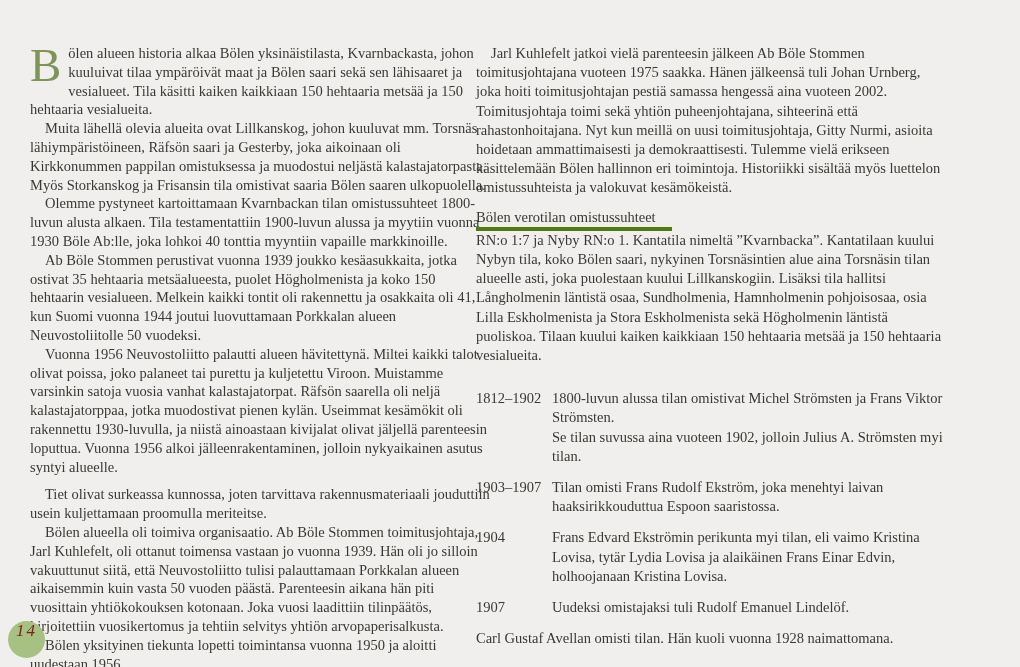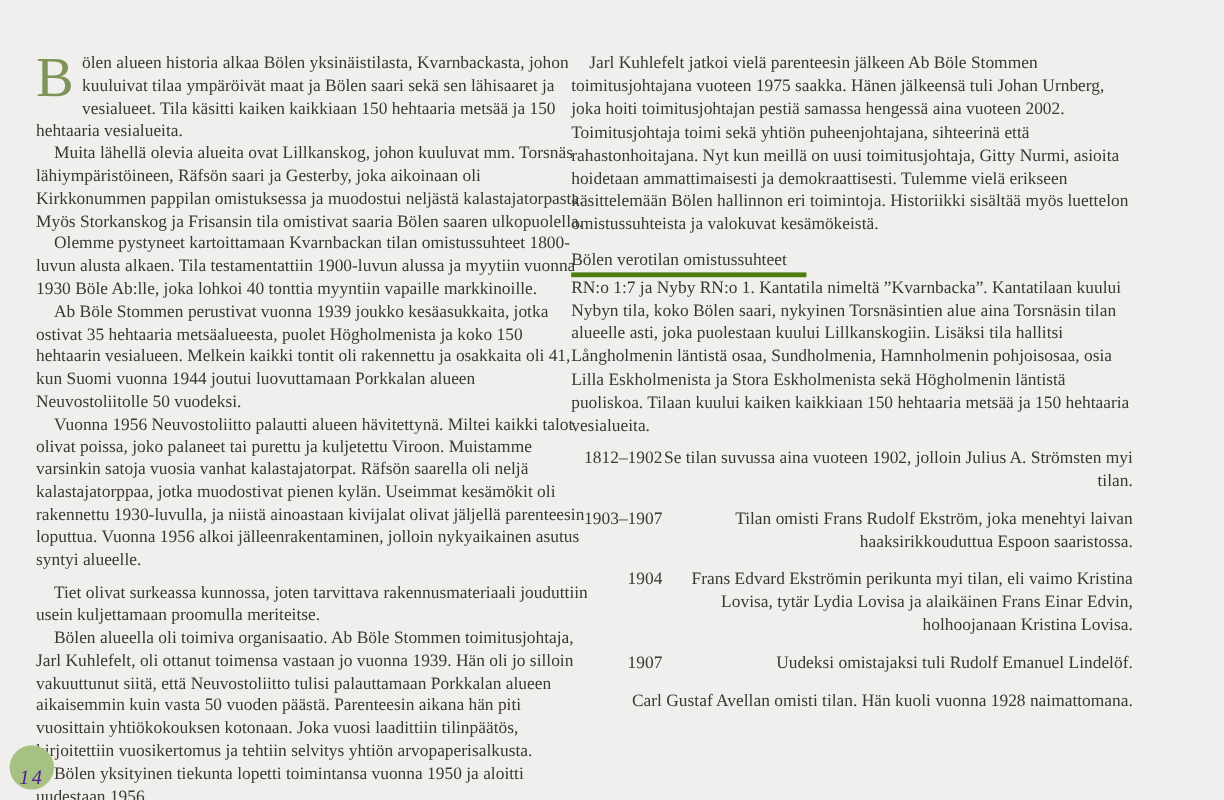--- a/index.html
+++ b/index.html
@@ -48,46 +48,46 @@
   }
   .section-heading {
     margin-top: 10px;
     font-weight: normal;
   }
   .section-heading .underlined {
     display: inline-block;
     border-bottom: 4px solid #4d7c0f;
     padding-right: 16px;
   }
-  .timeline { margin-top: 8px; text-align: right; }
+  .timeline { margin-top: 24px; }
   .timeline-entry {
     display: flex;
     margin-top: 12px;
   }
   .timeline-entry:first-child { margin-top: 0; }
   .tl-years {
     flex: 0 0 76px;
     width: 76px;
   }
   .tl-text { flex: 1; }
   .tl-text .tl-para { margin: 0; }
   .page-badge {
     position: absolute;
     left: 8px;
     top: 621px;
     width: 37px;
     height: 37px;
     border-radius: 50%;
     background: #a6c182;
-    color: #4c1d95;
+    color: #7f1d1d;
     font-style: italic;
     font-size: 17px;
     letter-spacing: 2px;
     display: flex;
-    align-items: flex-end;
+    align-items: flex-start;
     justify-content: center;
   }
 </style>
 </head>
 <body>
 
 <div class="page">
 
   <div class="column col-left">
     <p class="para"><span class="dropcap">B</span><span>ölen alueen historia alkaa Bölen yksinäistilasta, Kvarnbackasta, johon kuuluivat tilaa ympäröivät maat ja Bölen saari sekä sen lähisaaret ja vesialueet. Tila käsitti kaiken kaikkiaan 150 hehtaaria metsää ja 150 hehtaaria vesialueita.</span></p>
@@ -105,20 +105,21 @@
 
     <p class="para section-heading"><span class="underlined">Bölen verotilan omistussuhteet</span></p>
 
     <p class="para">RN:o 1:7 ja Nyby RN:o 1. Kantatila nimeltä ”Kvarnbacka”. Kantatilaan kuului Nybyn tila, koko Bölen saari, nykyinen Torsnäsintien alue aina Torsnäsin tilan alueelle asti, joka puolestaan kuului Lillkanskogiin. Lisäksi tila hallitsi Långholmenin läntistä osaa, Sundholmenia, Hamnholmenin pohjoisosaa, osia Lilla Eskholmenista ja Stora Eskholmenista sekä Högholmenin läntistä puoliskoa. Tilaan kuului kaiken kaikkiaan 150 hehtaaria metsää ja 150 hehtaaria vesialueita.</p>
 
     <div class="timeline">
 
       <div class="timeline-entry">
         <div class="tl-years">1812–1902</div>
         <div class="tl-text">
+          <p class="tl-para">1800-luvun alussa tilan omistivat Michel Strömsten ja Frans Viktor Strömsten.</p>
           <p class="tl-para">Se tilan suvussa aina vuoteen 1902, jolloin Julius A. Strömsten myi tilan.</p>
         </div>
       </div>
 
       <div class="timeline-entry">
         <div class="tl-years">1903–1907</div>
         <div class="tl-text">
           <p class="tl-para">Tilan omisti Frans Rudolf Ekström, joka menehtyi laivan haaksirikkouduttua Espoon saaristossa.</p>
         </div>
       </div>

